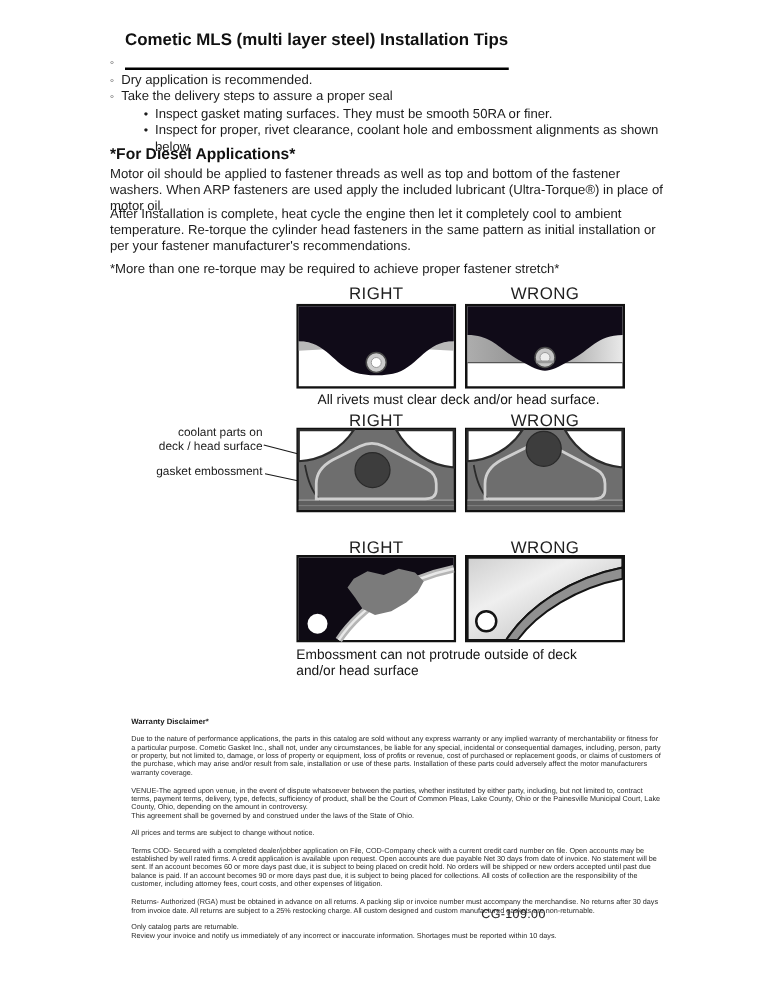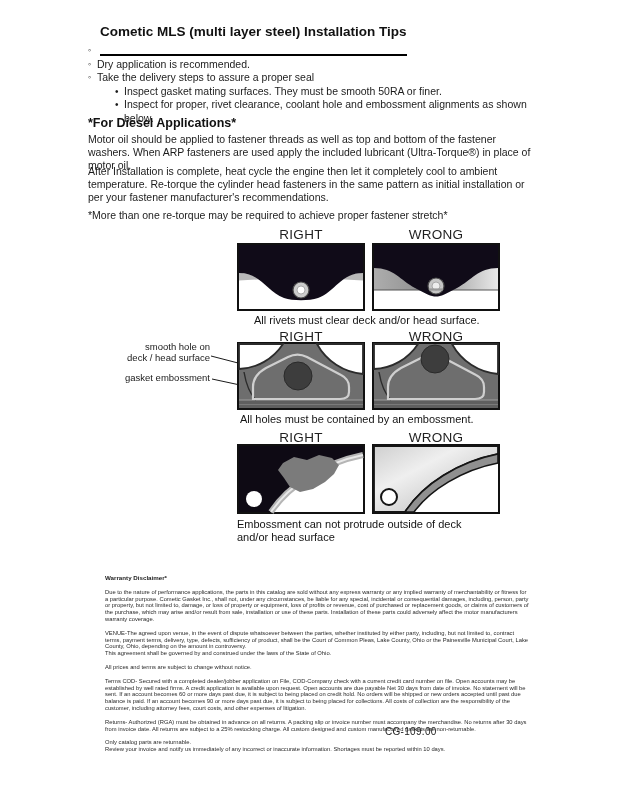--- a/index.html
+++ b/index.html
@@ -102,21 +102,21 @@
       <circle cx="64" cy="43" r="4" fill="#ededed" stroke="#9a9a9a" stroke-width="0.8"></circle>
       <line x1="57" y1="46.5" x2="71" y2="46.5" stroke="#999" stroke-width="2.2"></line>
     </svg>
   </div>
   <div class="abs fig-caption" style="left:254px;top:314px;">All rivets must clear deck and/or head surface.</div>
 
   <div class="abs fig-label" style="left:237px;top:329px;">RIGHT</div>
   <div class="abs fig-label" style="left:372px;top:329px;">WRONG</div>
 
   <div class="abs callout" style="left:112px;top:341px;">
-    <div>smooth hole on</div>
+    <div>coolant parts on</div>
     <div>deck / head surface</div>
   </div>
   <div class="abs callout" style="left:112px;top:372px;">gasket embossment</div>
 
   <svg class="abs" style="left:210px;top:345px;" width="92" height="52" viewBox="0 0 92 52">
     <line x1="1" y1="11" x2="86" y2="33" stroke="#1a1a1a" stroke-width="1"></line>
     <line x1="2" y1="34" x2="58" y2="46" stroke="#1a1a1a" stroke-width="1"></line>
   </svg>
 
   <div class="abs figbox" style="left:237px;top:342px;">
@@ -138,21 +138,20 @@
       <rect x="2" y="58" width="124" height="8" fill="#5f5f5f"></rect>
       <line x1="2" y1="58" x2="126" y2="58" stroke="#9e9e9e" stroke-width="1"></line>
       <line x1="2" y1="62.5" x2="126" y2="62.5" stroke="#868686" stroke-width="0.7"></line>
       <path d="M2,2 L46,2 A55,55 0 0 1 2,27 Z" fill="#ffffff" stroke="#2b2b2b" stroke-width="1.8"></path>
       <path d="M126,2 L80,2 A58,58 0 0 0 126,32 Z" fill="#ffffff" stroke="#2b2b2b" stroke-width="1.8"></path>
       <path d="M7,30 C9,42 12,51 19,58" fill="none" stroke="#2b2b2b" stroke-width="1.4"></path>
       <path d="M16,57 L16,45 C16,37 20,31 29,26 L51,15 C57,12 64,12 70,15 L104,33 C110,36 112,40 112,45 L112,50 C112,55 108,57 103,57 Z" fill="none" stroke="#cfcfcf" stroke-width="2.2"></path>
       <circle cx="63" cy="17" r="14" fill="#3d3d3d" stroke="#2a2a2a" stroke-width="1"></circle>
     </svg>
   </div>
-  <div class="abs fig-caption" style="left:240px;top:413px;">All holes must be contained by an embossment.</div>
 
   <div class="abs fig-label" style="left:237px;top:430px;">RIGHT</div>
   <div class="abs fig-label" style="left:372px;top:430px;">WRONG</div>
 
   <div class="abs figbox" style="left:237px;top:444px;">
     <svg viewBox="0 0 128 70">
       <rect x="1" y="1" width="126" height="68" fill="#ffffff" stroke="#111" stroke-width="2"></rect>
       <path d="M2,2 H126 V11 C88,19 53,41 35,68 L2,68 Z" fill="#0e0a14"></path>
       <path d="M34,68 C52,41 87,19 126,11" fill="none" stroke="#b5b5b5" stroke-width="6"></path>
       <path d="M34,68 C52,41 87,19 126,11" fill="none" stroke="#e8e8e8" stroke-width="2"></path>

